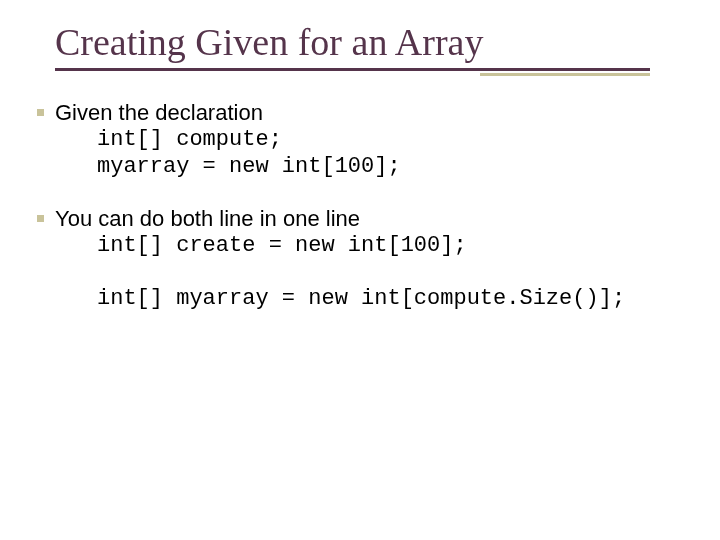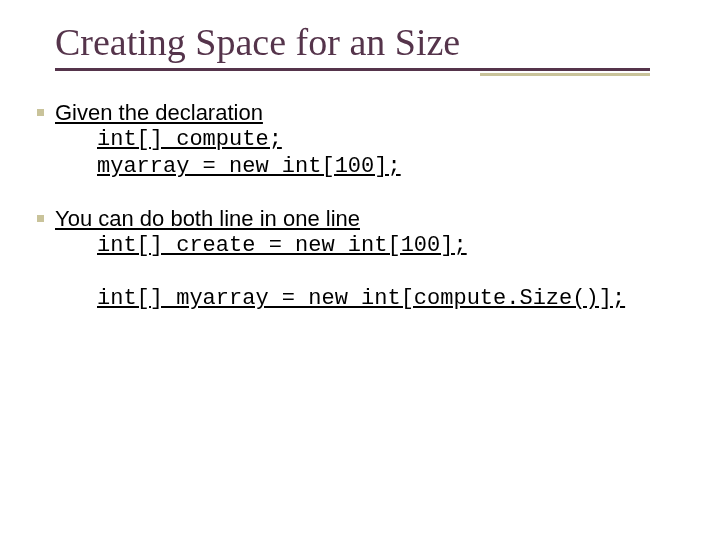--- a/index.html
+++ b/index.html
@@ -44,21 +44,20 @@
     position: absolute;
     right: 30px;
     width: 170px;
     top: 5px;
     height: 3px;
     background: #c9c39a;
   }
   .body {
     font-size: 22px;
     line-height: 1.22;
-    text-decoration: underline;
   }
   .block {
     margin-bottom: 26px;
   }
   .bullet-line {
     position: relative;
     padding-left: 0;
   }
   .sq {
     position: absolute;
@@ -76,21 +75,21 @@
   }
   .italic {
     font-style: italic;
   }
 </style>
 </head>
 <body>
 
 <div class="slide">
 
-  <h1 class="title">Creating Space for an Size</h1>
+  <h1 class="title">Creating Given for an Array</h1>
   <div class="rule-wrap">
     <div class="rule-long"></div>
     <div class="rule-accent"></div>
   </div>
 
   <div class="body">
 
     <div class="block">
       <div class="bullet-line">
         <span class="sq"></span>

